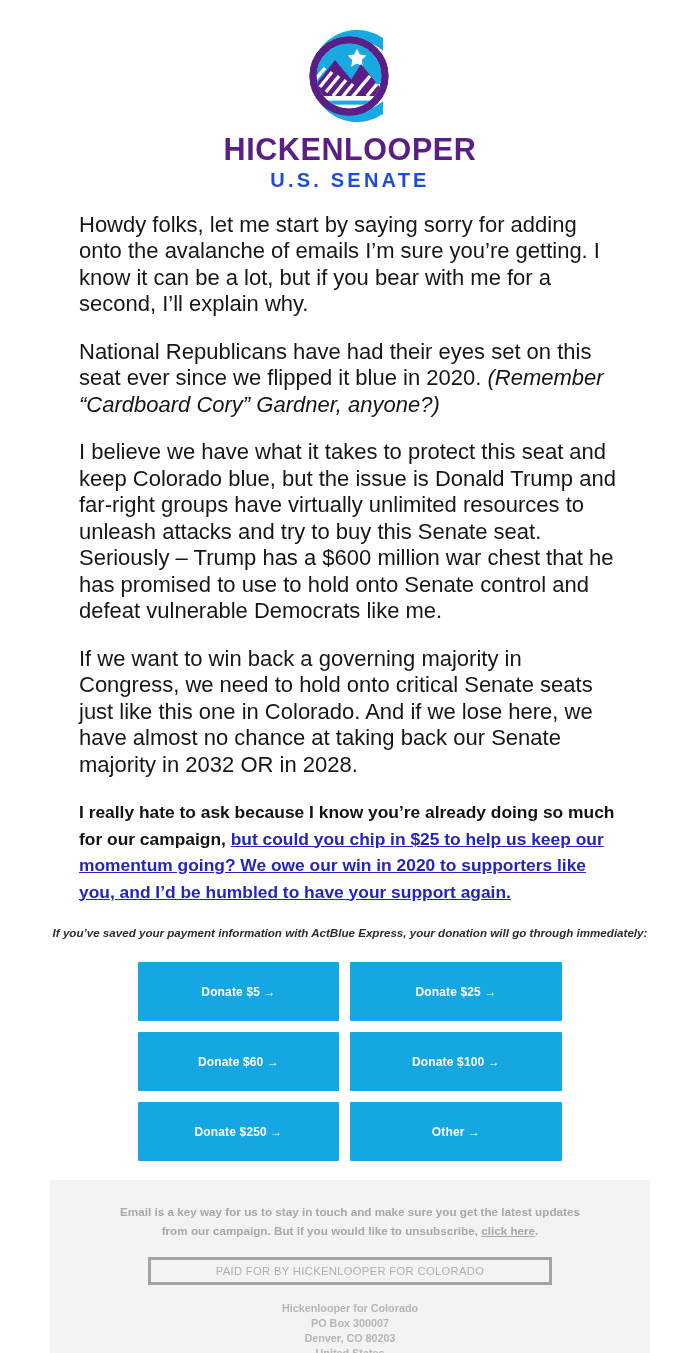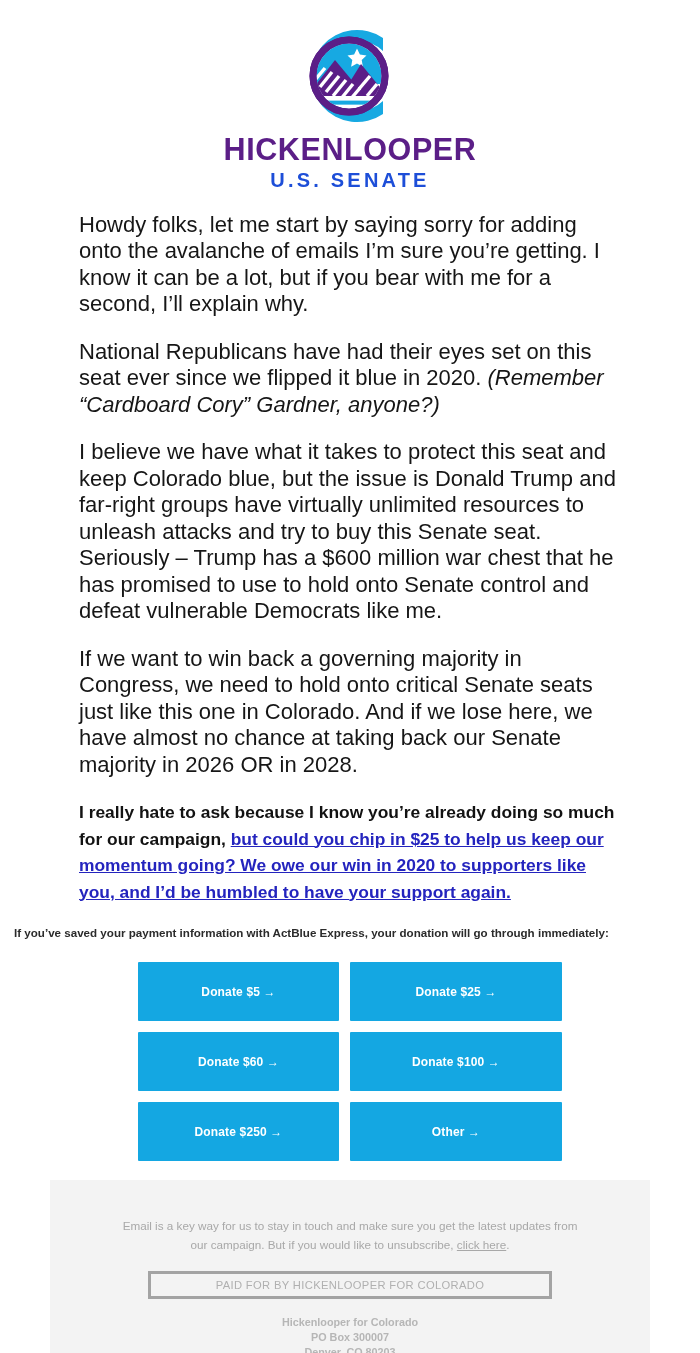--- a/index.html
+++ b/index.html
@@ -61,21 +61,23 @@
     font-weight: bold;
     color: #121212;
   }
   a.ask-link {
     color: #2424BE;
     text-decoration: underline;
   }
 
   
   .actblue-note {
+    text-align: center;
     font-size: 11.6px;
+    font-style: italic;
     font-weight: bold;
     color: #2b2b2b;
     margin: 2px 0 0 0;
     padding: 0 14px;
     line-height: 16px;
   }
 
   
   .btn-grid {
     width: 424px;
@@ -119,21 +121,22 @@
     bottom: 0;
     top: 1180px;
     background: #f3f3f3;
     padding: 22px 58px 0 58px;
     text-align: center;
   }
   .footer-note {
     font-size: 11.7px;
     line-height: 19px;
     color: #a8a8a8;
-    margin: 14px;
+    margin: 0;
+    font-weight: bold;
   }
   .footer-note a {
     color: #a8a8a8;
     text-decoration: underline;
   }
   .paid-box {
     margin: 17px auto 0 auto;
     max-width: 404px;
     border: 3px solid #a3a3a3;
     padding: 5px 6px;
@@ -205,21 +208,21 @@
   </div>
 
   <div class="body-wrap">
 
     <p class="para">Howdy folks, let me start by saying sorry for adding onto the avalanche of emails I’m sure you’re getting. I know it can be a lot, but if you bear with me for a second, I’ll explain why.</p>
 
     <p class="para"><span>National Republicans have had their eyes set on this seat ever since we flipped it blue in 2020. </span><span class="ital">(Remember “Cardboard Cory” Gardner, anyone?)</span></p>
 
     <p class="para">I believe we have what it takes to protect this seat and keep Colorado blue, but the issue is Donald Trump and far-right groups have virtually unlimited resources to unleash attacks and try to buy this Senate seat. Seriously – Trump has a $600 million war chest that he has promised to use to hold onto Senate control and defeat vulnerable Democrats like me.</p>
 
-    <p class="para">If we want to win back a governing majority in Congress, we need to hold onto critical Senate seats just like this one in Colorado. And if we lose here, we have almost no chance at taking back our Senate majority in 2026 OR in 2028.</p>
+    <p class="para">If we want to win back a governing majority in Congress, we need to hold onto critical Senate seats just like this one in Colorado. And if we lose here, we have almost no chance at taking back our Senate majority in 2032 OR in 2028.</p>
 
     <p class="ask"><span>I really hate to ask because I know you’re already doing so much for our campaign, </span><a class="ask-link" href="#">but could you chip in $25 to help us keep our momentum going? We owe our win in 2020 to supporters like you, and I’d be humbled to have your support again.</a></p>
   </div>
 
   <p class="actblue-note">If you’ve saved your payment information with ActBlue Express, your donation will go through immediately:</p>
 
   <div class="btn-grid">
     <button class="donate-btn">Donate $5 →</button>
     <button class="donate-btn">Donate $25 →</button>
     <button class="donate-btn">Donate $60 →</button>

